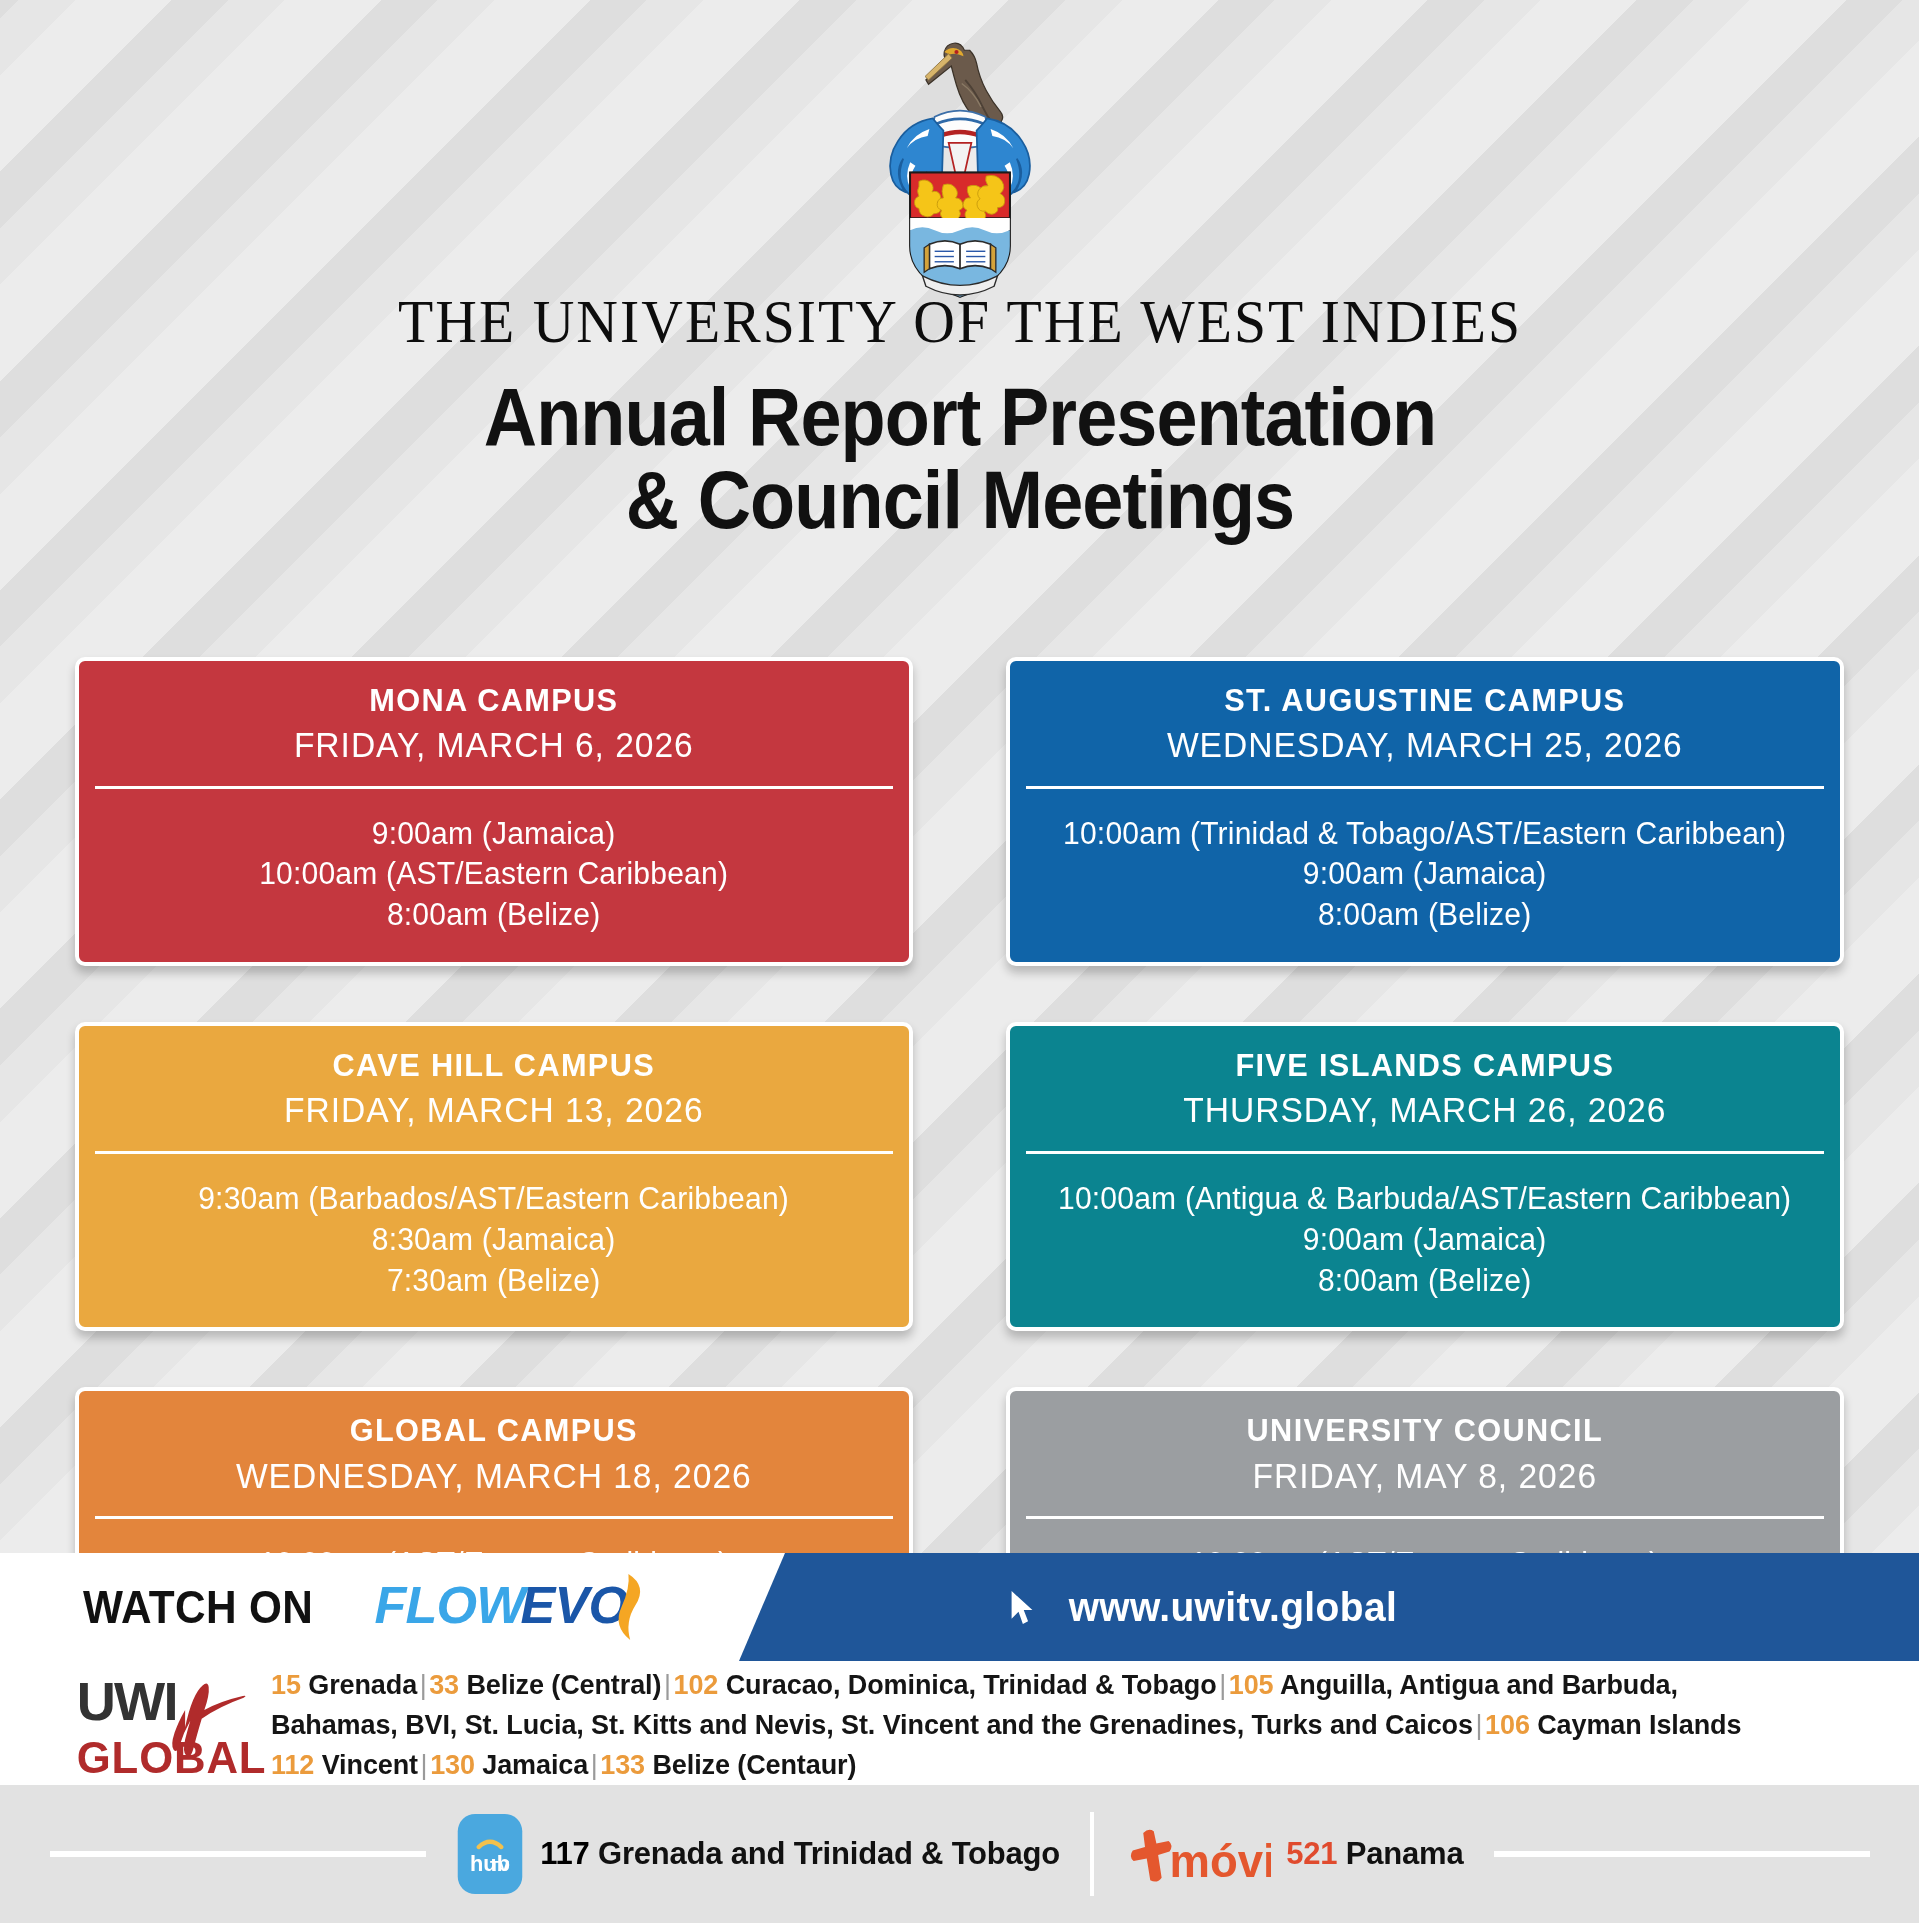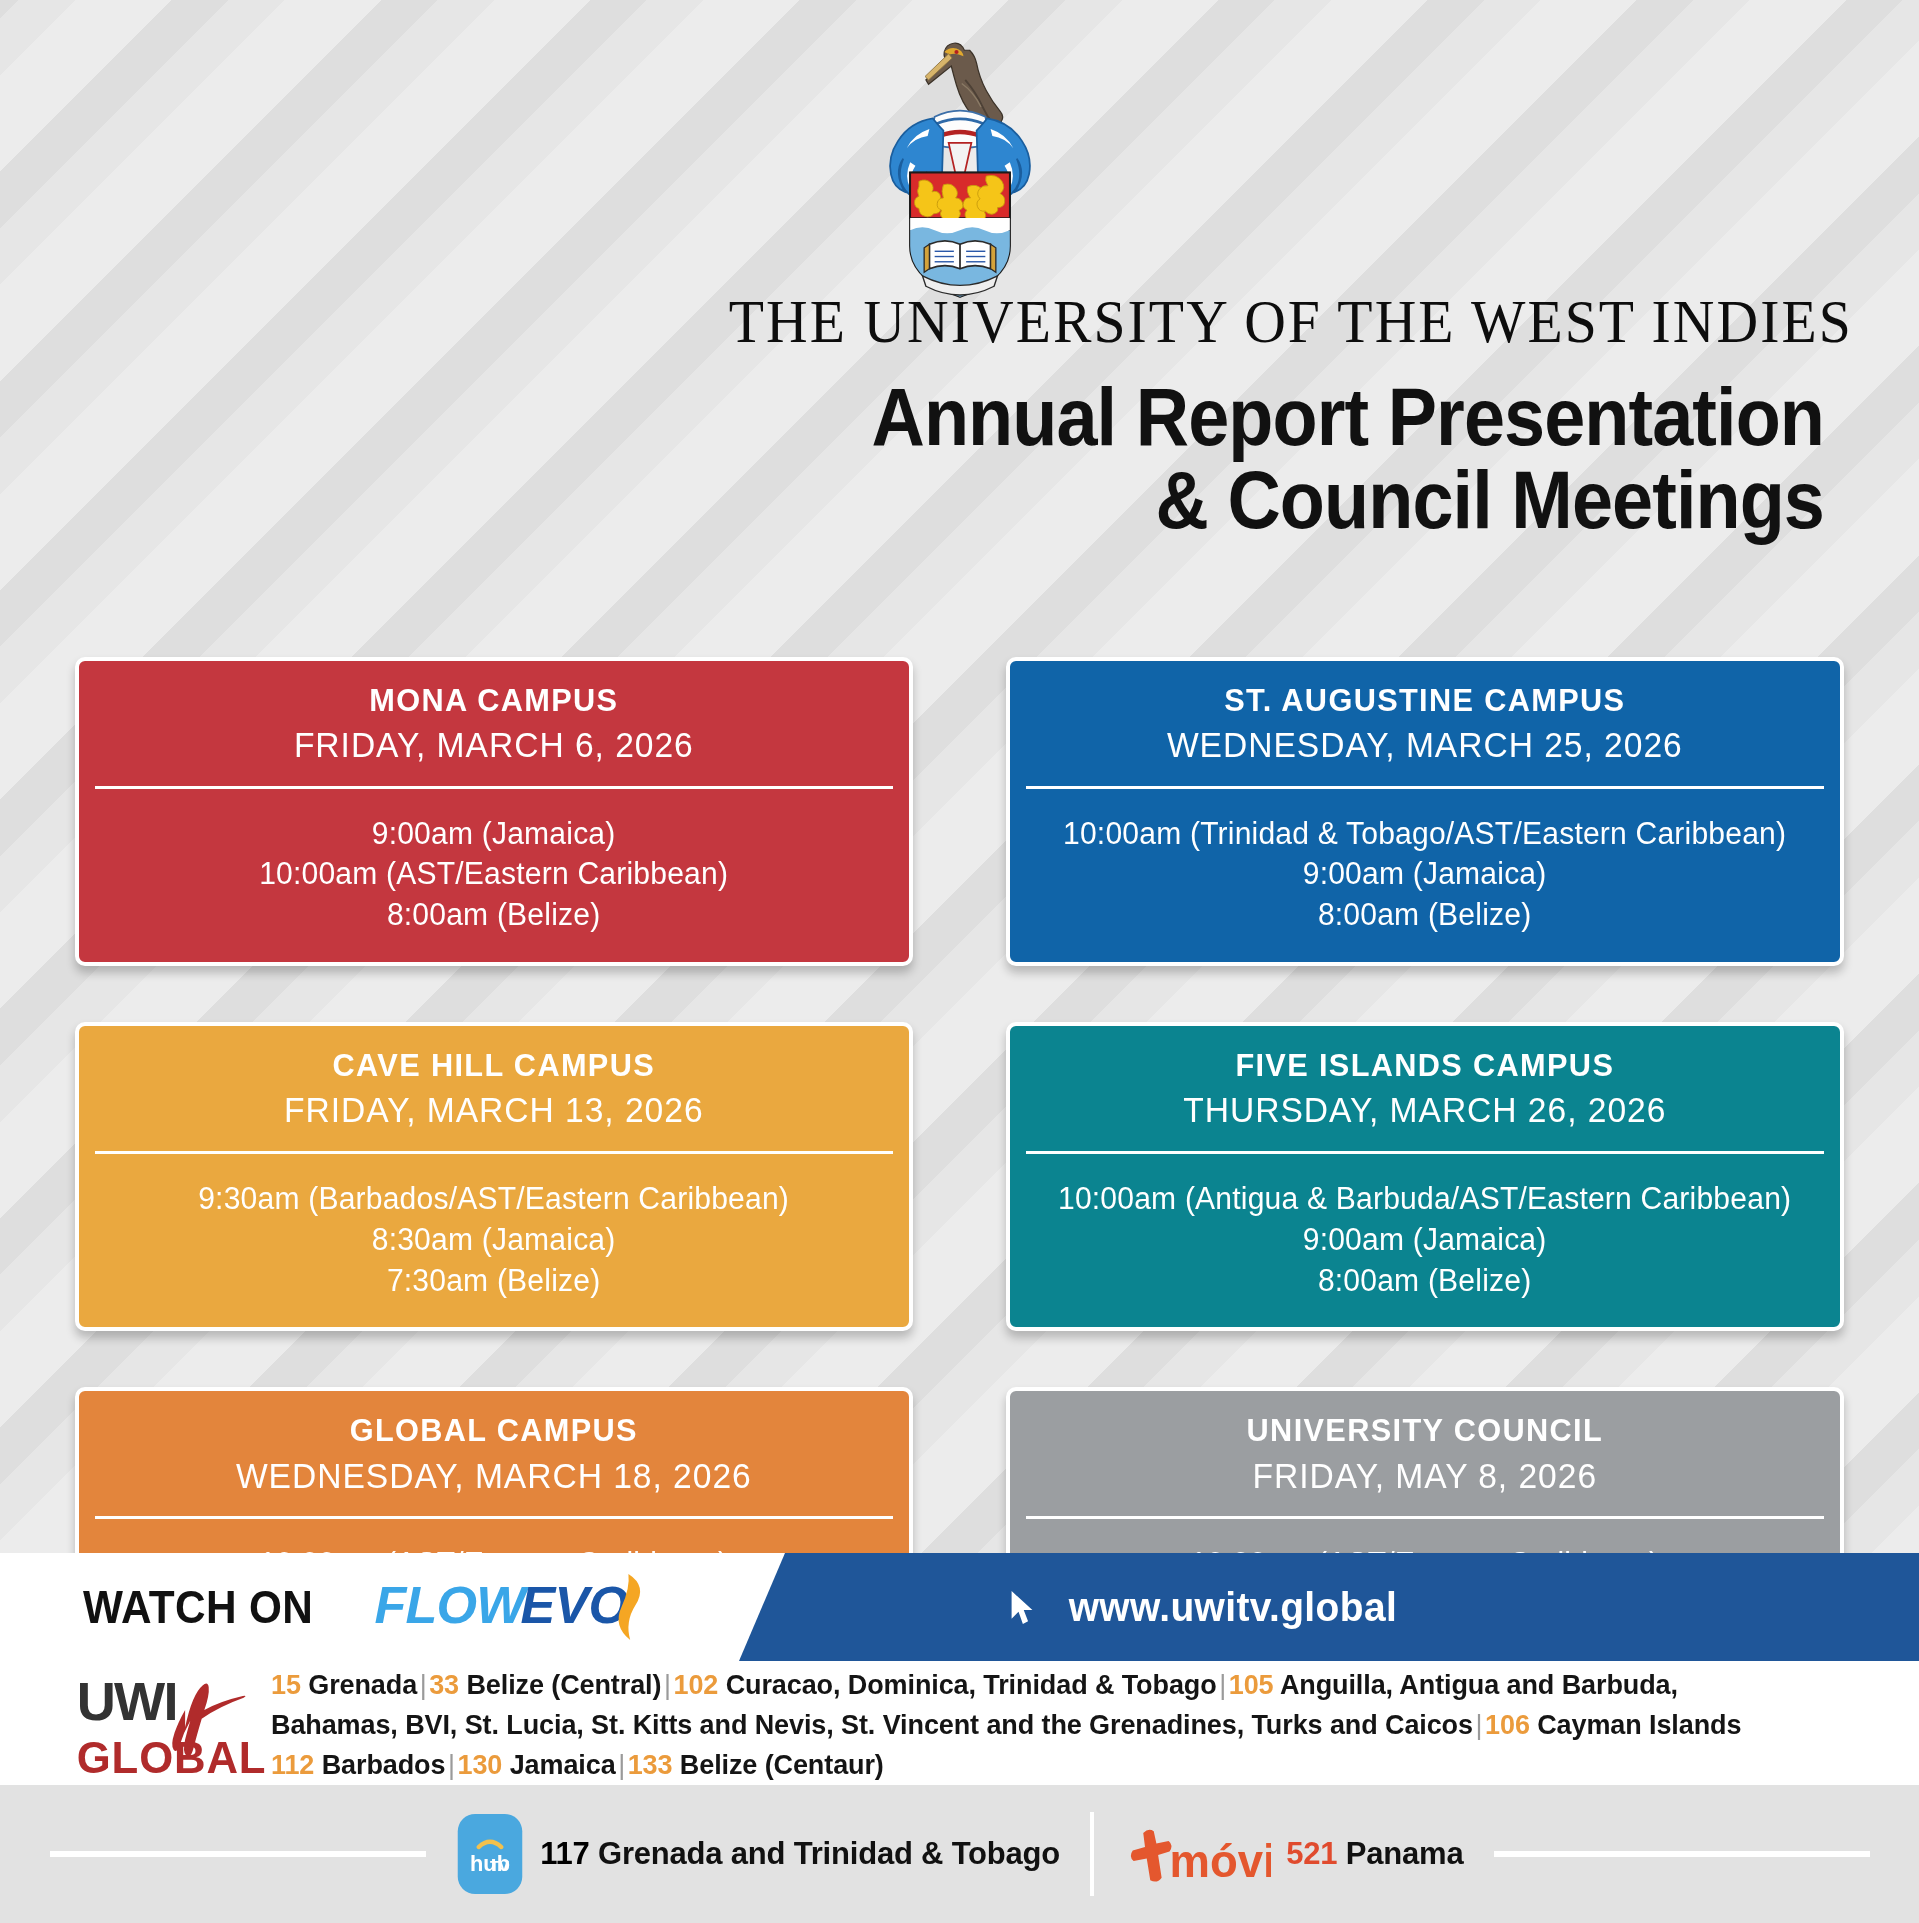--- a/index.html
+++ b/index.html
@@ -29,21 +29,21 @@
         #dedede 80px,
         #ececec 80px,
         #ececec 148px);
     overflow: hidden;
   }
 
   
   #header {
     position: absolute;
     top: 0; left: 0; right: 0;
-    text-align: right;
+    text-align: center;
   }
 
   #crest-wrap {
     margin-top: 31px;
     height: 271px;
     display: flex;
     justify-content: center;
     align-items: flex-start;
   }
   #crest { width: 236px; height: 271px; display: block; }
@@ -426,21 +426,21 @@
       <div id="uwitv-logo">
         <svg viewBox="0 0 230 130">
           <text x="2" y="62" font-family="'Liberation Sans', sans-serif" font-size="62" font-weight="bold" fill="#333333" letter-spacing="-2">UWI</text>
           <path d="M126 70 q8 -38 20 -48 q6 -5 7 2 q1 9 -5 26 q18 -10 44 -16 q6 -1 1 2 q-28 10 -48 24 q-6 20 -10 36 q-3 10 -8 6 q-4 -4 -1 -18 q3 -12 6 -22 q-8 14 -12 28 q-3 10 -7 6 q-4 -5 1 -20 q4 -12 12 -26z" fill="#b02b2b"></path>
           <text x="2" y="122" font-family="'Liberation Sans', sans-serif" font-size="50" font-weight="bold" fill="#b02b2b" letter-spacing="1">GLOBAL</text>
         </svg>
       </div>
       <div id="channels">
           <div><span class="num">15 </span><span>Grenada</span><span class="sep">|</span><span class="num">33 </span><span>Belize (Central)</span><span class="sep">|</span><span class="num">102 </span><span>Curacao, Dominica, Trinidad &amp; Tobago</span><span class="sep">|</span><span class="num">105 </span><span>Anguilla,  Antigua and Barbuda,</span></div>
           <div><span>Bahamas, BVI, St. Lucia, St. Kitts and Nevis, St. Vincent and the Grenadines, Turks and Caicos</span><span class="sep">|</span><span class="num">106 </span><span>Cayman Islands</span></div>
-          <div><span class="num">112 </span><span>Barbados</span><span class="sep">|</span><span class="num">130 </span><span>Jamaica</span><span class="sep">|</span><span class="num">133 </span><span>Belize (Centaur)</span></div>
+          <div><span class="num">112 </span><span>Vincent</span><span class="sep">|</span><span class="num">130 </span><span>Jamaica</span><span class="sep">|</span><span class="num">133 </span><span>Belize (Centaur)</span></div>
         </div>
     </div>
 
     <div id="bottom-strip">
       <div class="strip-rule"></div>
       <div id="strip-inner">
         <div class="strip-item">
           <div id="hubtv-logo">
             <svg width="68" height="84" viewBox="0 0 78 96">
               <rect x="2" y="2" width="74" height="92" rx="20" fill="#4aa8df"></rect>

